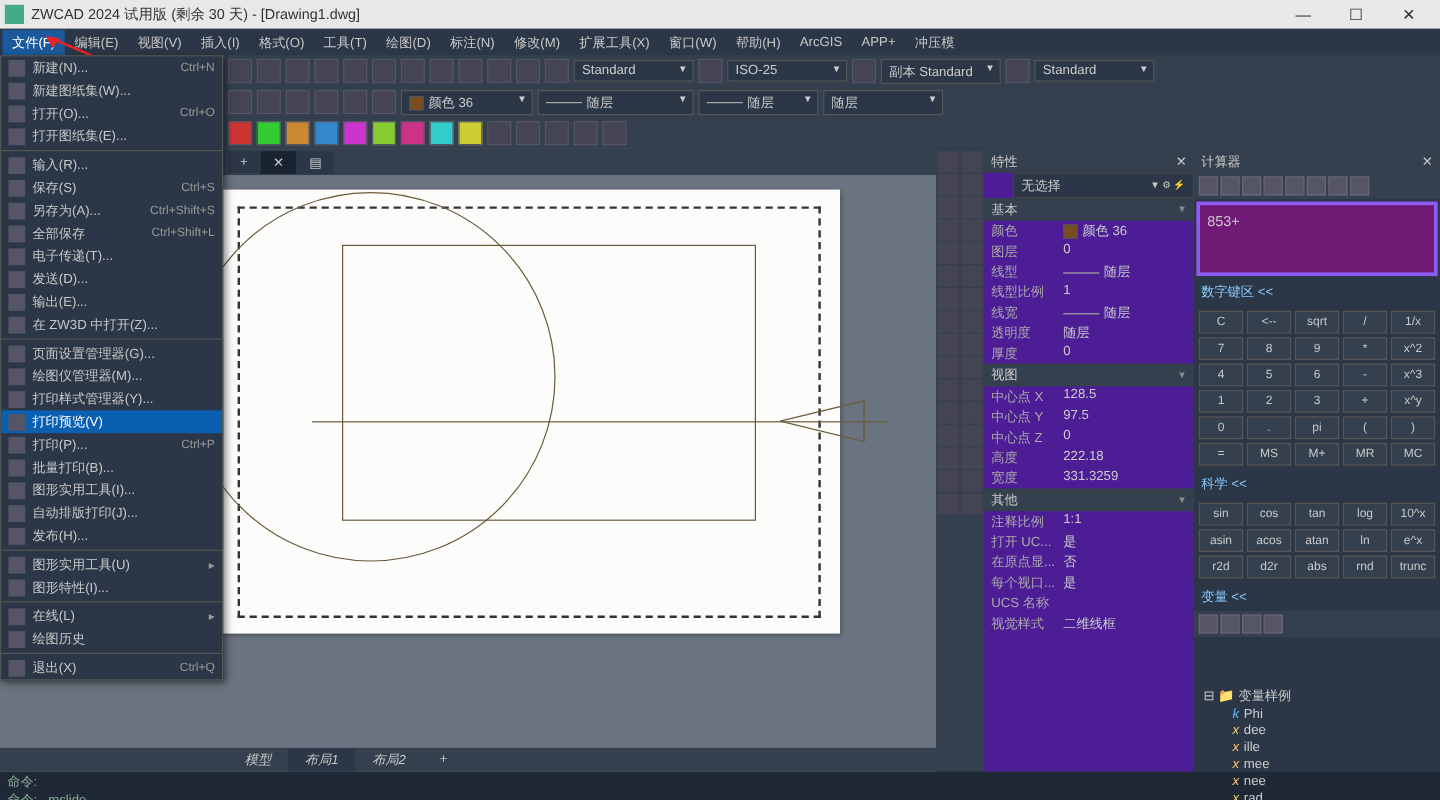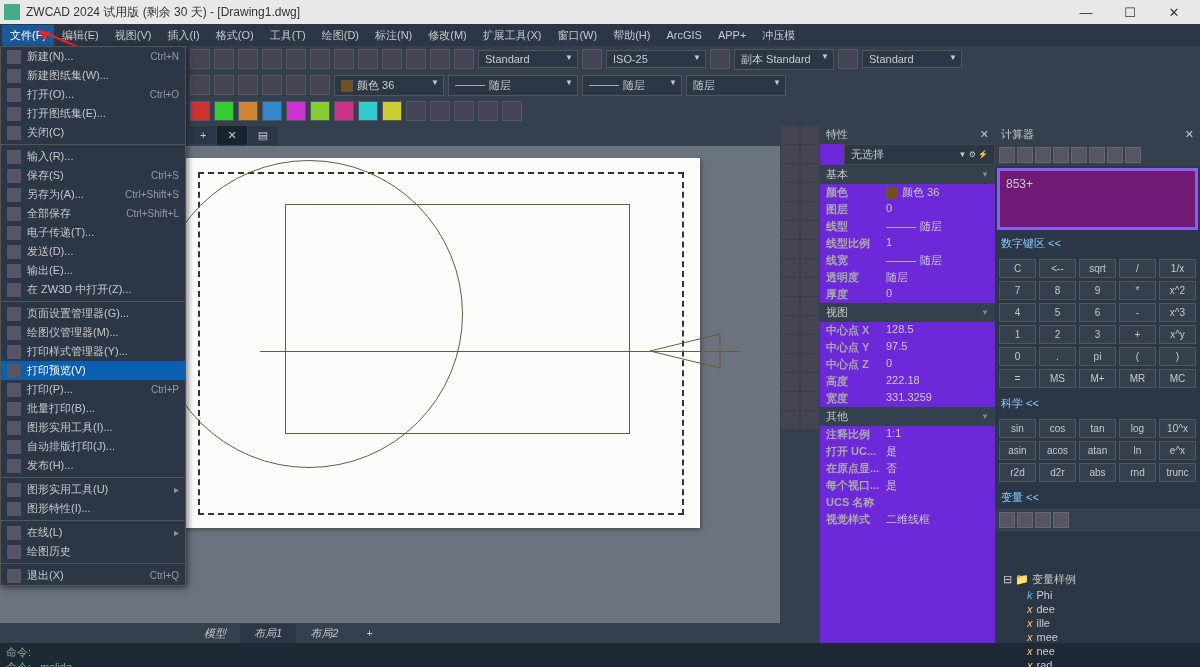--- a/index.html
+++ b/index.html
@@ -29,23 +29,23 @@
 .bottom-tabs { height: 20px; background: #35404f; display: flex; align-items: center; }
 .btab { padding: 2px 14px; cursor: pointer; }
 .btab.active { background: #2b3646; }
 .cmd-area { background: #1f2835; padding: 2px 6px; font-size: 11px; color: #8a9; }
 .cmd-line { line-height: 15px; }
 .vtoolbar { width: 20px; background: #35404f; display: flex; flex-direction: column; gap: 1px; padding: 2px 0; }
 .vtool { width: 18px; height: 18px; background: #445; margin: 0 auto; }
 .vtoolbar2 { width: 20px; background: #35404f; display: flex; flex-direction: column; gap: 1px; padding: 2px 0; }
 .panel-header { background: #35404f; padding: 3px 6px; display: flex; justify-content: space-between; align-items: center; height: 20px; }
 .panel-header .close { cursor: pointer; }
-.prop-panel { width: 175px; background: #6d28d9; display: flex; flex-direction: column; }
+.prop-panel { width: 175px; background: #4c1d95; display: flex; flex-direction: column; }
 .prop-row { display: flex; padding: 1px 6px; font-size: 11px; }
-.prop-label { width: 60px; color: #aaa; font-weight: bold; }
+.prop-label { width: 60px; color: #aaa; }
 .prop-value { flex: 1; color: #ccc; }
 .section-head { background: #35404f; padding: 2px 6px; font-size: 11px; display: flex; justify-content: space-between; align-items: center; cursor: pointer; }
 .section-head::after { content: "▼"; font-size: 8px; color: #888; }
 .sel-dropdown { background: #2b3646; border: 1px solid #444; padding: 2px 6px; display: flex; justify-content: space-between; align-items: center; margin-left: 24px; }
 .calc-panel { width: 205px; background: #2b3646; display: flex; flex-direction: column; }
 .calc-display { background: #701a75; min-height: 62px; padding: 6px; font-size: 12px; border: 3px solid #8b5cf6; margin: 2px; }
 .calc-grid { display: grid; grid-template-columns: repeat(5, 1fr); gap: 3px; padding: 4px; }
 .calc-btn { background: #35404f; border: 1px solid #555; text-align: center; padding: 3px 0; font-size: 10px; cursor: pointer; }
 .calc-section-title { font-size: 11px; color: #8cf; padding: 4px 6px; cursor: pointer; }
 .calc-section-title::after { content: " <<"; }
@@ -413,25 +413,20 @@
     <div class="fm-item">
       <span class="fm-icon"></span>
       <span class="fm-label">打开(O)...</span>
       <span class="fm-shortcut">Ctrl+O</span>
     </div>
     <div class="fm-item">
       <span class="fm-icon"></span>
       <span class="fm-label">打开图纸集(E)...</span>
       <span class="fm-shortcut"></span>
     </div>
-    <div class="fm-item">
-      <span class="fm-icon"></span>
-      <span class="fm-label">关闭(C)</span>
-      <span class="fm-shortcut"></span>
-    </div>
     <div class="fm-sep"></div>
     <div class="fm-item">
       <span class="fm-icon"></span>
       <span class="fm-label">输入(R)...</span>
       <span class="fm-shortcut"></span>
     </div>
     <div class="fm-item">
       <span class="fm-icon"></span>
       <span class="fm-label">保存(S)</span>
       <span class="fm-shortcut">Ctrl+S</span>

